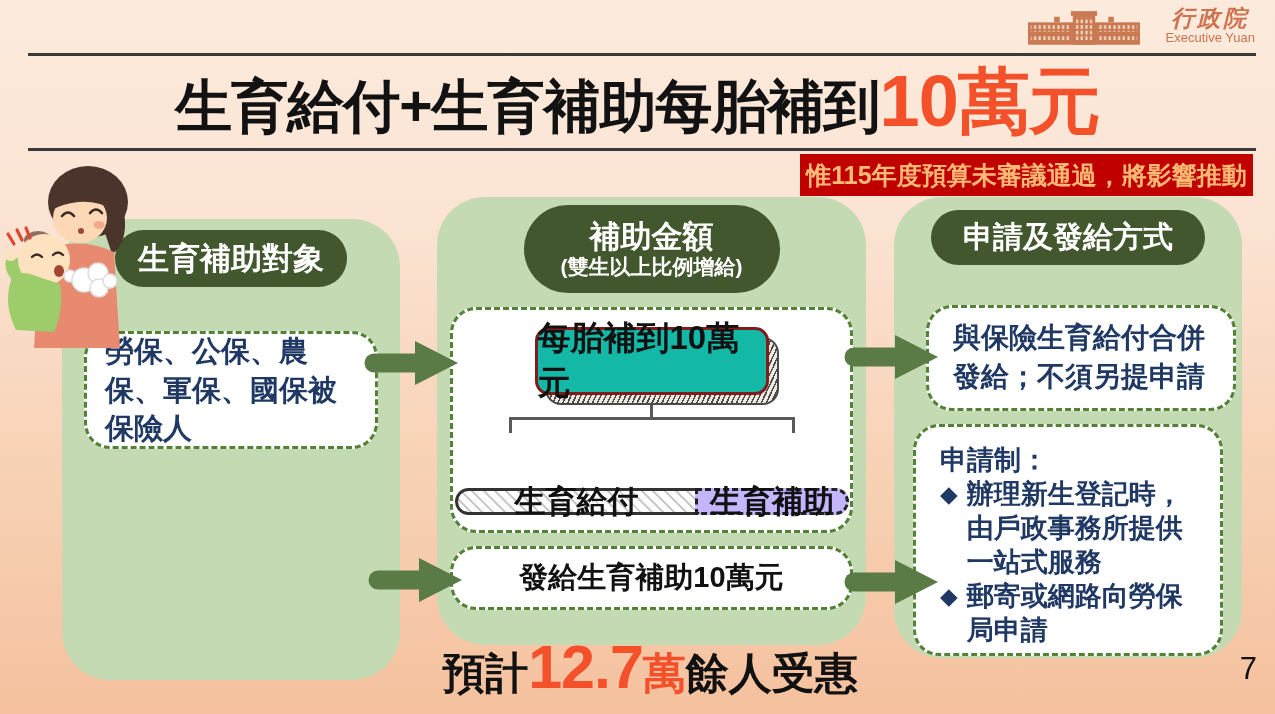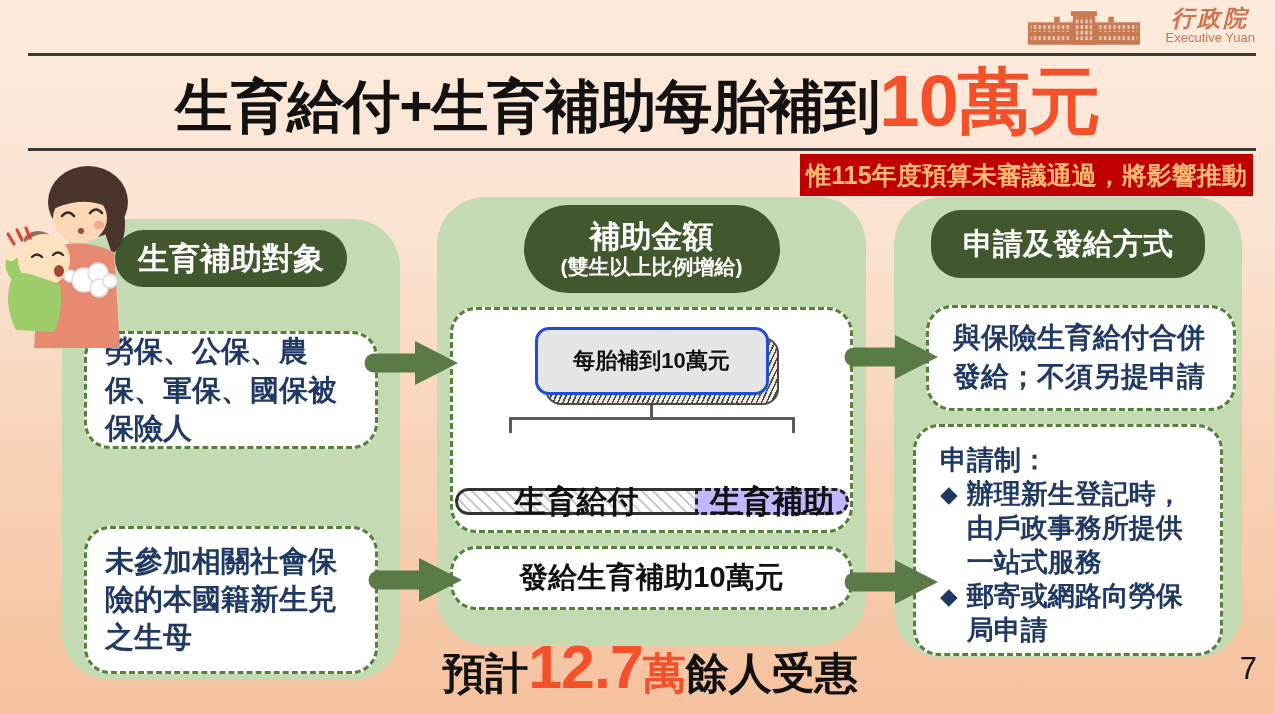--- a/index.html
+++ b/index.html
@@ -33,21 +33,21 @@
   .panel { position:absolute; background:#c3dab2; border-radius:48px; z-index:1; }
   .panel-left  { left:62px;  top:197px; width:338px; height:461px;margin-top:22px; }
   .panel-mid   { left:437px; top:197px; width:429px; height:448px; }
   .panel-right { left:894px; top:197px; width:348px; height:461px; }
 
   .pill { background:#42572d; color:#fff; font-weight:bold; display:flex; flex-direction:column;
     align-items:center; justify-content:center; text-align:center; }
   .pill-left  { margin:11px auto 0; width:232px; height:57px; border-radius:29px; font-size:31px; }
   .pill-mid   { margin:8px auto 0;  width:256px; height:88px; border-radius:44px; font-size:31px; line-height:1.15; }
   .pill-mid .sub { font-size:21px; }
-  .pill-right { margin:13px auto 0; width:274px; height:68px; border-radius:30px; font-size:30px; }
+  .pill-right { margin:13px auto 0; width:274px; height:55px; border-radius:30px; font-size:30px; }
 
   .wbox { position:absolute; background:#fff; border:3px dashed #538135; border-radius:26px;
     color:#1f3864; font-weight:bold; }
   .flexc { display:flex; align-items:center; }
 
   .box-l1 { left:22px; top:112px; width:294px; height:118px; font-size:29px; line-height:1.33; padding:8px 18px; }
   .box-l2 { left:22px; top:307px; width:294px; height:148px; font-size:29px; line-height:1.3; padding:8px 18px; }
 
   .box-m1 { left:13px; top:110px; width:403px; height:226px; }
   .box-m2 { left:13px; top:349px; width:403px; height:64px; font-size:29px; color:#111;
@@ -57,22 +57,22 @@
   .box-r2 { left:19px; top:227px; width:310px; height:232px; font-size:27px; line-height:1.26; padding:16px 12px 8px 24px; }
   .box-r2 ul { list-style:none; }
   .box-r2 li { display:flex; gap:9px; }
   .box-r2 .diamond { font-size:23px; line-height:34px; }
 
   
   .total-wrap { position:relative; width:234px; height:68px; margin:17px auto 0; }
   .total-shadow { position:absolute; left:10px; top:10px; width:234px; height:68px; border-radius:16px;
     border:2px solid #4a4a4a;
     background:repeating-linear-gradient(115deg,#4a4a4a 0 1.5px,#efe9df 1.5px 4.5px); }
-  .total-box { position:absolute; inset:0; background:#e5e5e5; border:3px solid #1d4ed8; border-radius:14px;
-    display:flex; align-items:center; justify-content:center; font-size:22px; font-weight:bold; color:#111; }
+  .total-box { position:absolute; inset:0; background:#14b8a6; border:3px solid #7f1d1d; border-radius:14px;
+    display:flex; align-items:center; justify-content:center; font-size:33px; font-weight:bold; color:#111; }
   .stem { width:3px; height:16px; background:#595959; margin:6px auto 0; }
   .bracket { width:286px; height:16px; margin:0 auto; border:3px solid #595959; border-bottom:none; }
   .bar { position:absolute; left:2px; top:130px; width:394px; height:75px; display:flex; }
   .seg { display:flex; align-items:center; justify-content:center; font-size:31px; font-weight:bold; color:#111;margin-top:48px; }
   .seg-left { width:243px; border:3px solid #333; border-radius:38px 0 0 38px; background-color:#fff;
     background-image:repeating-linear-gradient(45deg,rgba(150,150,150,.5) 0 2px,transparent 2px 8px); }
   .seg-right { flex:1; margin-left:-3px; border:3px dashed #222; border-radius:0 38px 38px 0; background:#c4b5fd; }
 
   
   .arrow { position:absolute; width:100px; height:52px; z-index:6; }
@@ -155,21 +155,20 @@
       <circle cx="84" cy="120" r="12"></circle>
       <circle cx="98" cy="113" r="10"></circle>
       <circle cx="99" cy="128" r="9"></circle>
       <circle cx="110" cy="121" r="7"></circle>
     </g>
   </svg>
 
   <div class="panel panel-left">
     <div class="pill pill-left">生育補助對象</div>
     <div class="wbox box-l1 flexc">勞保、公保、農保、軍保、國保被保險人</div>
-    <div class="wbox box-l2 flexc">未參加相關社會保險的本國籍新生兒之生母</div>
   </div>
 
   <div class="panel panel-mid">
     <div class="pill pill-mid">
       <span>補助金額</span>
       <span class="sub">(雙生以上比例增給)</span>
     </div>
     <div class="wbox box-m1">
       <div class="total-wrap">
         <div class="total-shadow"></div>

